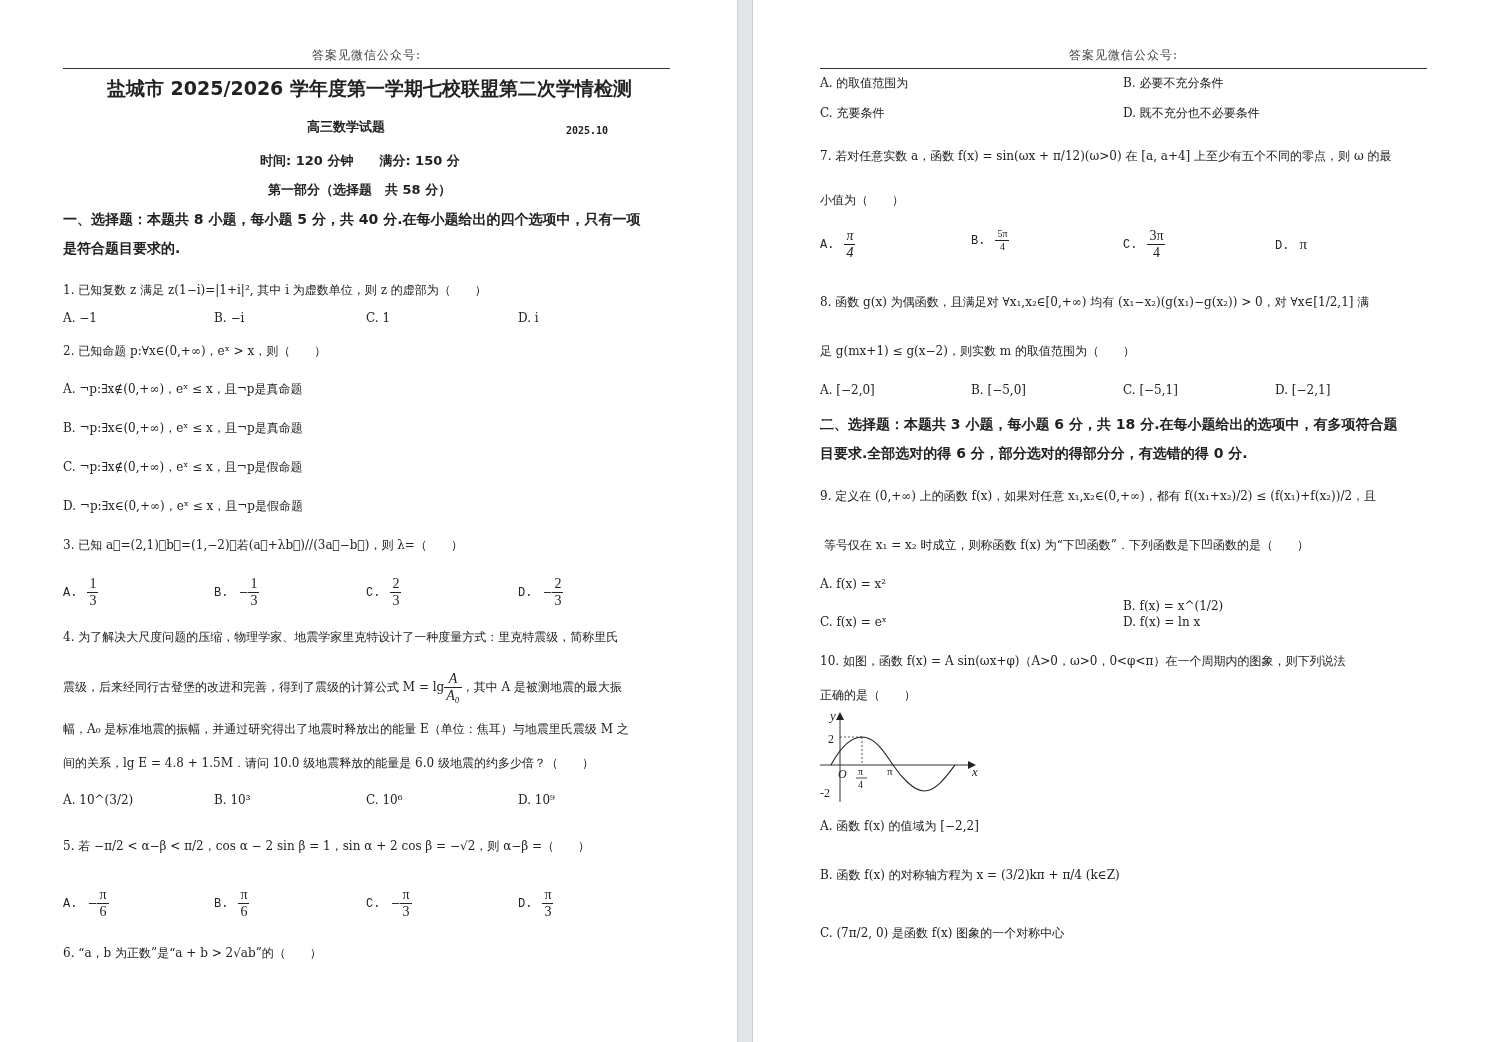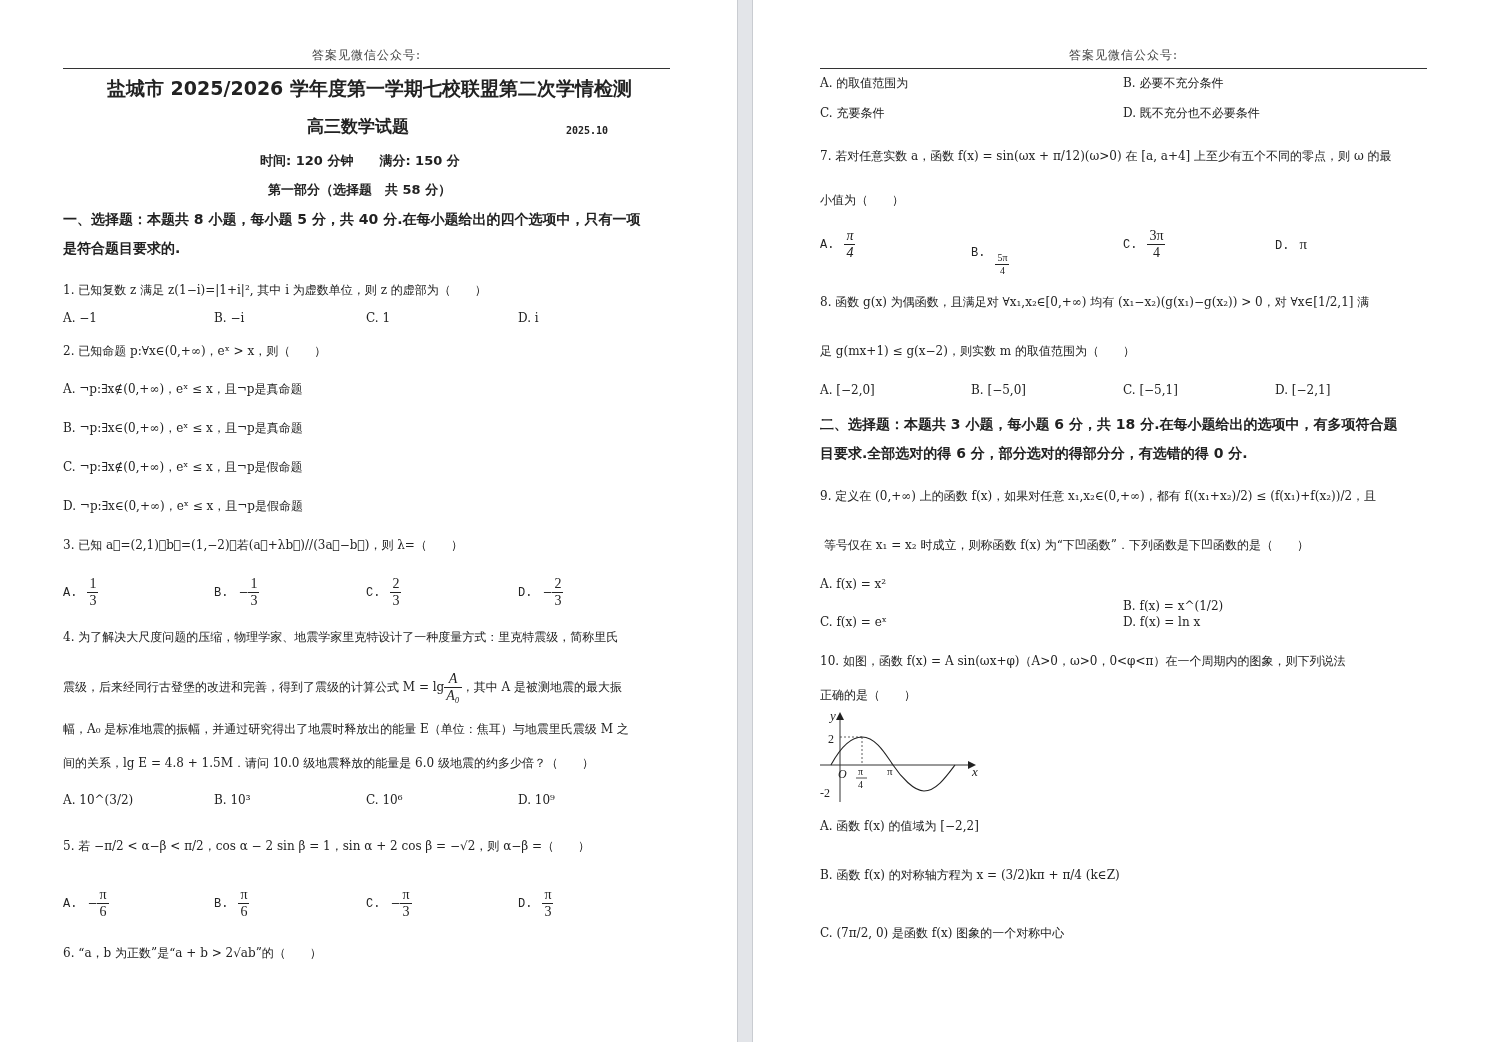--- a/index.html
+++ b/index.html
@@ -9,21 +9,21 @@
   #page-left { left:0; width:737px; }
   #page-right { left:754px; width:737px; }
   .gutter { position:absolute; left:737px; top:0; width:16px; height:1042px; background:#e3e5e9;
             border-left:1px solid #c9ccd1; border-right:1px solid #c9ccd1; box-sizing:border-box; }
   .header { position:absolute; left:63px; width:607px; top:42px; height:26px; text-align:center;
             font-size:12px; color:#444; border-bottom:1.5px solid #333; letter-spacing:1px; line-height:26px; }
   #page-right .header { left:66px; width:607px; }
   .line { position:absolute; font-size:12px; white-space:nowrap; line-height:20px; color:#222; }
   .bold { font-weight:bold; font-family:"DejaVu Sans","Liberation Sans",sans-serif; }
   .title1 { font-size:19px; font-weight:bold; font-family:"DejaVu Sans",sans-serif; }
-  .title2 { font-size:17px; font-weight:bold; font-family:Liberation Sans, sans-serif; }
+  .title2 { font-size:13px; font-weight:bold; font-family:Liberation Sans, sans-serif; }
   .small-date { font-size:10px; font-weight:bold; font-family:"DejaVu Sans Mono",monospace; }
   .sec { font-size:14px; font-weight:bold; font-family:"DejaVu Sans",sans-serif; }
   .math { font-family:"Liberation Serif","DejaVu Serif",serif; font-size:15px; font-style:italic; }
   .opt-label { font-family:"Liberation Mono",monospace; font-size:12px; margin-right:10px; }
   .frac { display:inline-block; vertical-align:middle; text-align:center; font-family:"Liberation Serif",serif; font-size:14px; line-height:16px; }
   .frac .num { display:block; border-bottom:1px solid #222; padding:0 2px; }
   .frac .den { display:block; padding:0 2px; }
   .graph { position:absolute; left:818px; top:710px; width:170px; height:92px; }
 </style>
 </head>
@@ -104,21 +104,21 @@
   <div class="line" style="left:369px;top:73px;">B.  必要不充分条件</div>
   <div class="line" style="left:66px;top:103px;">C.  充要条件</div>
   <div class="line" style="left:369px;top:103px;">D.  既不充分也不必要条件</div>
 
   <div class="line" style="left:66px;top:146px;">7. 若对任意实数 a，函数 f(x) = sin(ωx + π/12)(ω&gt;0) 在 [a, a+4] 上至少有五个不同的零点，则 ω 的最</div>
   <div class="line" style="left:66px;top:190px;">小值为（　　）</div>
   <div class="line" style="left:66px;top:228px;">
     <span class="opt-label">A.</span><span class="frac" style="font-style:italic;"><span class="num">π</span><span class="den">4</span></span>
   </div>
   <div class="line" style="left:217px;top:228px;">
-    <span class="opt-label">B.</span><span class="frac" style="font-size:10px;line-height:12px;margin-top:24px;"><span class="num">5π</span><span class="den">4</span></span>
+    <span class="opt-label">B.</span><span class="frac" style="font-size:10px;line-height:12px;"><span class="num">5π</span><span class="den">4</span></span>
   </div>
   <div class="line" style="left:369px;top:228px;">
     <span class="opt-label">C.</span><span class="frac"><span class="num">3π</span><span class="den">4</span></span>
   </div>
   <div class="line" style="left:521px;top:234px;">
     <span class="opt-label">D.</span><span class="math" style="font-style:normal;">π</span>
   </div>
 
   <div class="line" style="left:66px;top:292px;">8. 函数 g(x) 为偶函数，且满足对 ∀x₁,x₂∈[0,+∞) 均有 (x₁−x₂)(g(x₁)−g(x₂)) &gt; 0，对 ∀x∈[1/2,1] 满</div>
   <div class="line" style="left:66px;top:341px;">足 g(mx+1) ≤ g(x−2)，则实数 m 的取值范围为（　　）</div>

